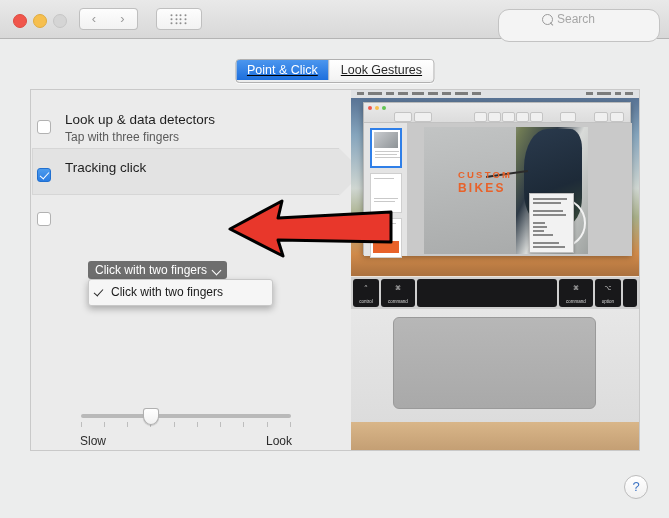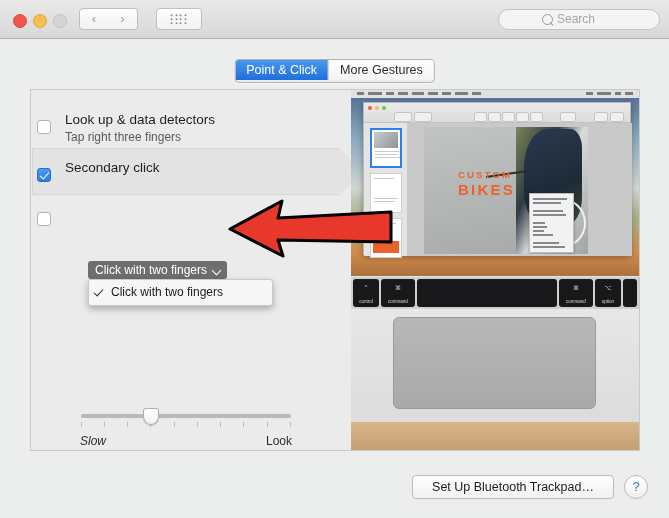--- a/index.html
+++ b/index.html
@@ -87,21 +87,21 @@
     left: 0; top: 11px;
     width: 669px;
     text-align: center;
     font-size: 13.5px;
     color: #3b3b3b;
   }
 
   #searchfield {
     position: absolute;
     right: 9px; top: 9px;
-    width: 162px; height: 21px;
+    width: 162px; height: 33px;
     background: #f4f4f4;
     border: 1px solid #c3c3c3;
     border-radius: 11px;
     box-sizing: border-box;
   }
   #searchfield .mag {
     position: absolute;
     left: 43px; top: 4px;
     width: 9px; height: 9px;
     border: 1.4px solid #9a9a9a;
@@ -127,20 +127,21 @@
   #tabs {
     position: absolute;
     left: 50%; top: 59px;
     transform: translateX(-50%);
     height: 22px;
     display: flex;
     border: 1px solid #b0b0b0;
     border-radius: 4px;
     overflow: hidden;
     box-shadow: 0 1px 0 rgba(255,255,255,0.7);
+    text-decoration: underline;
   }
   .tab {
     padding: 0 11px;
     height: 20px;
     line-height: 20px;
     font-size: 12.5px;
     color: #2c2c2c;
     background: linear-gradient(to bottom, #ffffff, #f3f3f3);
     border-right: 1px solid #b8b8b8;
     white-space: nowrap;
@@ -316,21 +317,21 @@
     border-radius: 3px 3px 50% 50%;
     box-sizing: border-box;
     box-shadow: 0 1px 1px rgba(0,0,0,0.16);
   }
   .slider-end {
     position: absolute;
     top: 26px;
     font-size: 12px;
     color: #2b2b2b;
   }
-  .slider-end.slow { left: -1px; font-style: italic; }
+  .slider-end.slow { left: -1px; }
   .slider-end.fast { right: -1px; }
 
   
   #preview {
     position: absolute;
     right: 0; top: 0;
     width: 288px; height: 360px;
     overflow: hidden;
     background: #caa98a;
   }
@@ -452,21 +453,21 @@
     position: absolute;
     left: 34px; top: 42px;
     font-size: 9.5px;
     letter-spacing: 2.2px;
     color: #e8622a;
     font-weight: bold;
   }
   #pv-head2 {
     position: absolute;
     left: 34px; top: 54px;
-    font-size: 15px;
+    font-size: 12px;
     letter-spacing: 2.2px;
     color: #e8622a;
     font-weight: bold;
   }
   
   #pv-ctx {
     position: absolute;
     left: 105px; top: 66px;
     width: 43px; height: 58px;
     background: #f2f2f2;
@@ -611,37 +612,37 @@
 
 
     <div id="searchfield">
       <div class="mag"></div>
       <div class="ph">Search</div>
     </div>
   </div>
 
   <div id="tabs">
     <div class="tab active">Point &amp; Click</div>
-    <div class="tab">More Gestures</div>
+    <div class="tab">Look Gestures</div>
   </div>
 
   <div id="panel">
 
     <div class="optrow" style="top:22px;">
       <div class="cb" style="top:8px;"></div>
       <div class="opt-title" style="top:0px;">Look up &amp; data detectors</div>
-      <div class="opt-sub" style="top:18px;">Tap right three fingers</div>
+      <div class="opt-sub" style="top:18px;">Tap with three fingers</div>
     </div>
 
     <div id="sel-row">
       <div class="point"></div>
     </div>
     <div class="optrow" style="top:70px;">
       <div class="cb checked" style="top:8px;"></div>
-      <div class="opt-title" style="top:0px;">Secondary click</div>
+      <div class="opt-title" style="top:0px;">Tracking click</div>
     </div>
 
     <div id="popup-btn">
       <span>Click with two fingers</span>
       <span class="chev"></span>
     </div>
 
     <div class="optrow" style="top:122px;">
       <div class="cb" style="top:0px;"></div>
     </div>
@@ -797,16 +798,15 @@
         <div id="pv-pad"></div>
       </div>
       <div id="pv-desk2"></div>
     </div>
   </div>
 
   <svg id="arrow" viewBox="0 0 165 62">
     <path d="M 2 33 L 54 5 L 50 22 L 163 16 L 163 46 L 50 44 L 55 60 Z" fill="#e8372b" stroke="#000000" stroke-width="3" stroke-linejoin="round"></path>
   </svg>
 
-  <div id="btn-bt">Set Up Bluetooth Trackpad…</div>
   <div id="btn-help">?</div>
 
 </div>
 
 </body></html>

